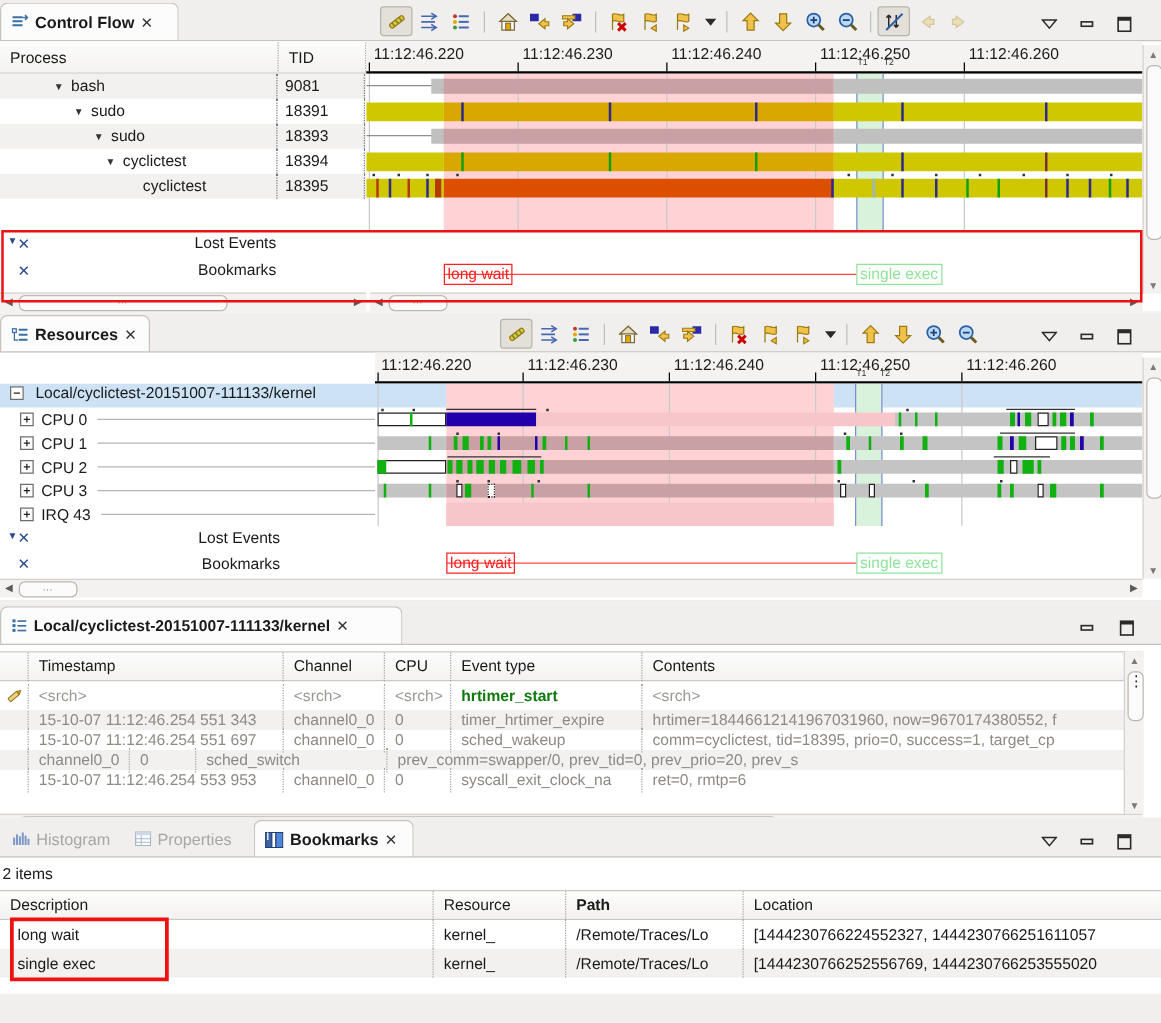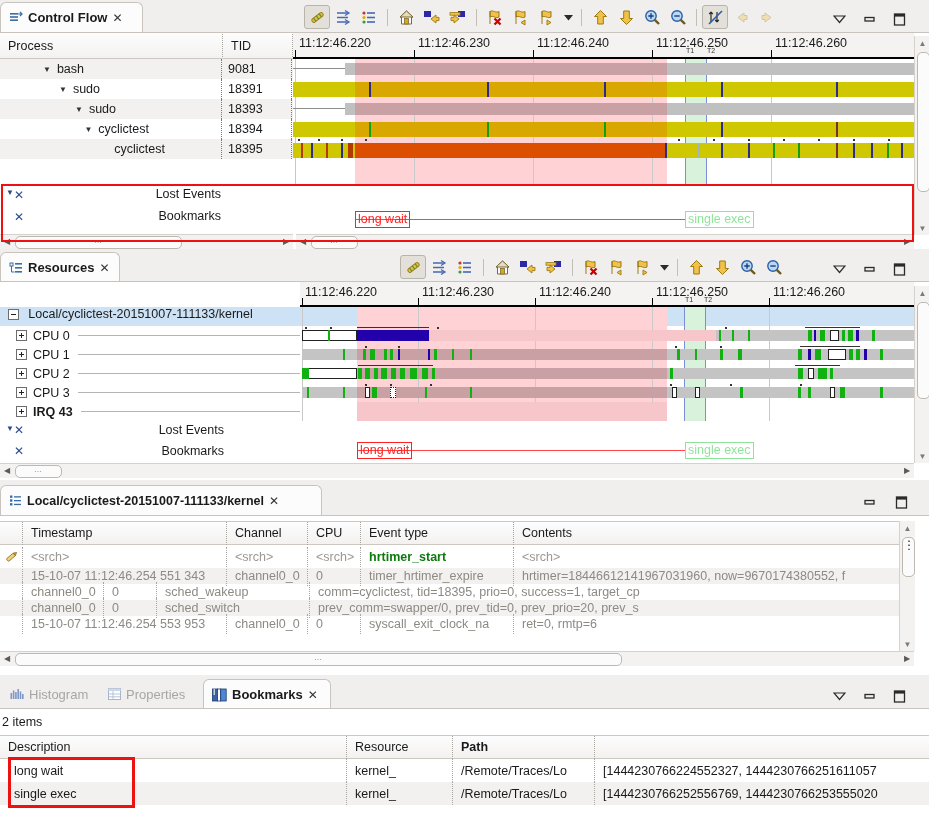--- a/index.html
+++ b/index.html
@@ -612,21 +612,21 @@
       <div style="height:19px;display:flex;align-items:center;padding-left:16px;">
         <span class="expander plus"></span>
         <span style="font-size:12.5px;">CPU 2</span>
         <span style="flex:1;height:1px;background:#b5b5b5;margin-left:8px;"></span>
       </div>
       <div style="height:19px;display:flex;align-items:center;padding-left:16px;">
         <span class="expander plus"></span>
         <span style="font-size:12.5px;">CPU 3</span>
         <span style="flex:1;height:1px;background:#b5b5b5;margin-left:8px;"></span>
       </div>
-      <div style="height:19px;display:flex;align-items:center;padding-left:16px;font-weight:bold;">
+      <div style="height:19px;display:flex;align-items:center;padding-left:16px;">
         <span class="expander plus"></span>
         <span style="font-size:12.5px;">IRQ 43</span>
         <span style="flex:1;height:1px;background:#b5b5b5;margin-left:8px;"></span>
       </div>
     </div>
 
     <div class="tg" style="left:300px;top:57px;width:614px;height:114px;">
       <div style="position:absolute;left:0;top:0;width:614px;height:19px;background:#cde3f5;"></div>
       <div style="position:absolute;left:57px;top:0;width:310px;height:114px;background:#ffd3d6;"></div>
       <div style="position:absolute;left:384px;top:0;width:22px;height:114px;background:#d9f2dc;"></div>
@@ -843,20 +843,21 @@
       <div class="trow alt" style="width:914px;">
         <div class="tcell" style="width:23px;padding-left:0;"></div>
         <div class="tcell dim" style="width:204px;">15-10-07 11:12:46.254 551 343</div>
         <div class="tcell dim" style="width:81px;">channel0_0</div>
         <div class="tcell dim" style="width:53px;">0</div>
         <div class="tcell dim" style="width:153px;">timer_hrtimer_expire</div>
         <div class="tcell last dim" style="width:385px;">hrtimer=18446612141967031960, now=9670174380552, f</div>
       </div>
       <div class="trow" style="width:914px;">
         <div class="tcell" style="width:23px;padding-left:0;"></div>
+        <div class="tcell dim" style="width:204px;">15-10-07 11:12:46.254 551 697</div>
         <div class="tcell dim" style="width:81px;">channel0_0</div>
         <div class="tcell dim" style="width:53px;">0</div>
         <div class="tcell dim" style="width:153px;">sched_wakeup</div>
         <div class="tcell last dim" style="width:385px;">comm=cyclictest, tid=18395, prio=0, success=1, target_cp</div>
       </div>
       <div class="trow alt" style="width:914px;">
         <div class="tcell" style="width:23px;padding-left:0;"></div>
         <div class="tcell dim" style="width:81px;">channel0_0</div>
         <div class="tcell dim" style="width:53px;">0</div>
         <div class="tcell dim" style="width:153px;">sched_switch</div>
@@ -877,21 +878,21 @@
       <div class="thumb" style="top:16px;height:38px;">⋮</div>
       <div class="ar" style="bottom:0;">▼</div>
     </div>
     <div class="hsb" style="left:0;top:168px;width:914px;height:14px;">
       <div class="ar" style="left:0;">◀</div>
       <div class="thumb" style="left:15px;width:605px;">⋯</div>
       <div class="ar" style="right:0;">▶</div>
     </div>
   </div>
 
-  <div class="view" style="left:0;top:677px;width:929px;height:141px;">
+  <div class="view" style="left:0;top:654px;width:929px;height:141px;">
 
     <div class="tabstrip" style="height:32px;">
       <div class="tab inactive" style="left:2px;width:94px;">
         <span style="display:inline-block;width:14px;height:12px;">
           <svg width="14" height="12" viewBox="0 0 14 12">
             <rect x="0.5" y="5" width="1.6" height="6" fill="#7d98c4"></rect>
             <rect x="2.8" y="2.5" width="1.6" height="8.5" fill="#7d98c4"></rect>
             <rect x="5.1" y="4" width="1.6" height="7" fill="#7d98c4"></rect>
             <rect x="7.4" y="1" width="1.6" height="10" fill="#7d98c4"></rect>
             <rect x="9.7" y="3.5" width="1.6" height="7.5" fill="#7d98c4"></rect>
@@ -942,20 +943,21 @@
         </div>
       </div>
     </div>
 
     <div style="position:absolute;left:2px;top:38px;font-size:12.5px;color:#1a1a1a;">2 items</div>
 
     <div class="colhdr" style="position:absolute;left:0;top:58px;width:929px;height:24px;border-top:1px solid #cdc9c2;">
       <div class="cell" style="width:347px;">Description</div>
       <div class="cell" style="width:106px;">Resource</div>
       <div class="cell" style="width:142px;font-weight:bold;">Path</div>
+      <div class="cell last" style="width:334px;">Location</div>
     </div>
 
     <div style="position:absolute;left:0;top:82px;width:929px;height:46px;">
       <div class="trow" style="height:23px;width:929px;">
         <div class="tcell" style="width:347px;height:23px;padding-left:14px;">long wait</div>
         <div class="tcell" style="width:106px;height:23px;">kernel_</div>
         <div class="tcell" style="width:142px;height:23px;">/Remote/Traces/Lo</div>
         <div class="tcell last" style="width:334px;height:23px;">[1444230766224552327, 1444230766251611057</div>
       </div>
       <div class="trow alt" style="height:23px;width:929px;">

